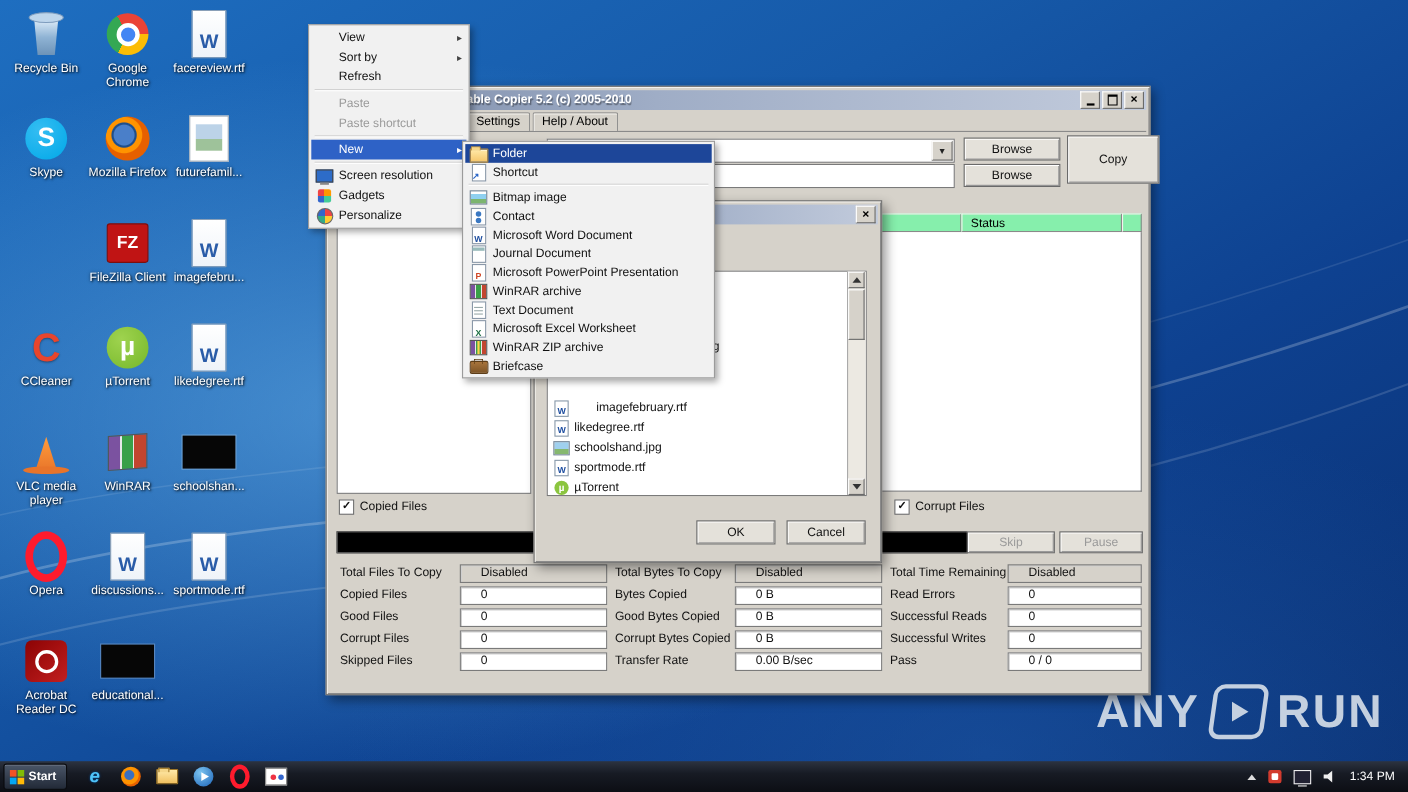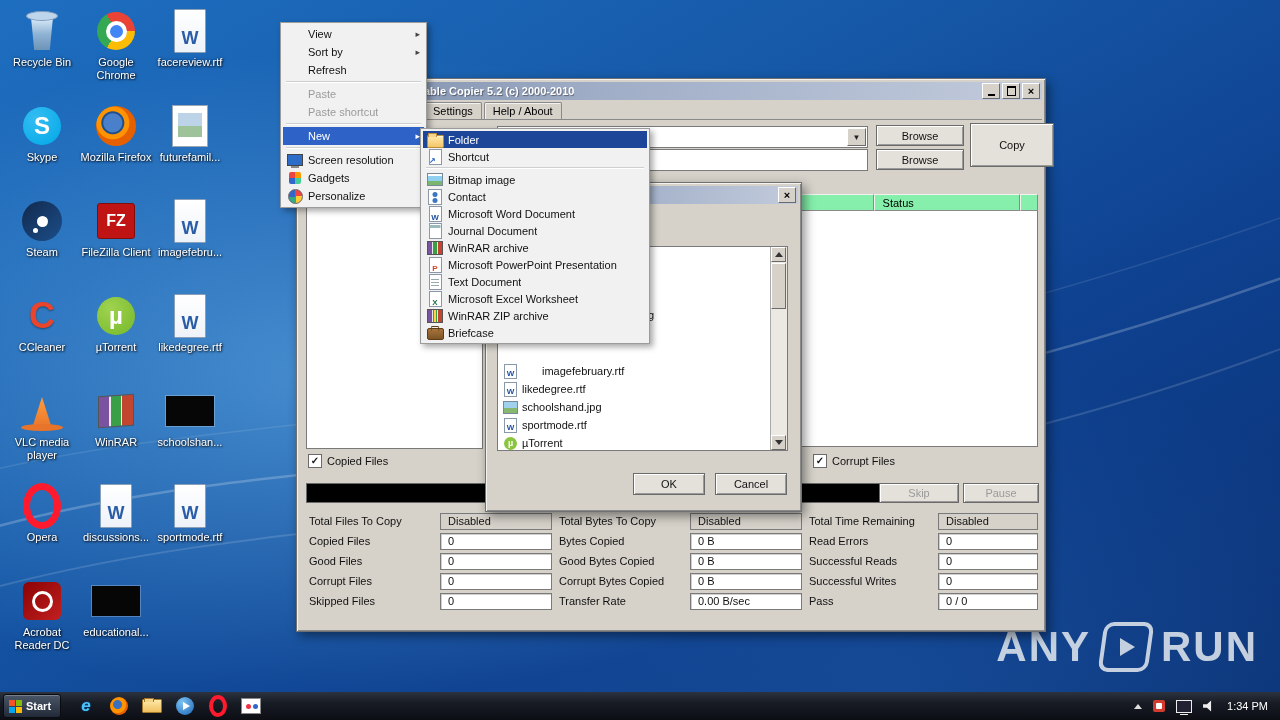--- a/index.html
+++ b/index.html
@@ -109,21 +109,21 @@
   .cb{width:12px;height:12px;background:#fff;border:1px solid #6a6a6a;display:flex;align-items:center;justify-content:center;cursor:pointer;}
   .check{font-size:10px;font-weight:bold;line-height:1;color:#111;}
 
   .progress{position:absolute;left:9px;top:404px;width:572px;height:18px;background:#000;border:1px solid #6a6a6a;}
 
   .stats{position:absolute;top:432px;font-size:11px;color:#111;}
   .g1{left:12px;width:243px;} .g2{left:262px;width:243px;} .g3{left:512px;width:229px;}
   .stat-row{display:flex;align-items:center;height:20px;}
   .stat-label{flex:1;}
   .stat-val{width:96px;height:15px;background:#fff;border:1px solid #7a7a7a;
-    box-shadow:inset 1px 1px 0 #cfcfcf;padding:0 7px;display:flex;align-items:center;box-sizing:content-box;}
+    box-shadow:inset 1px 1px 0 #cfcfcf;padding:0 18px;display:flex;align-items:center;box-sizing:content-box;}
   .g3 .stat-val{width:84px;}
   .stat-val.grayed{background:#d6d2ca;}
 
   
   .dlg-list{position:absolute;left:11px;top:63px;width:289px;height:203px;background:#fff;border:1px solid #7a7a7a;}
   .frow{position:absolute;left:5px;height:16px;display:flex;align-items:center;gap:4px;font-size:11px;color:#111;cursor:pointer;}
   .partial-g{position:absolute;left:150px;top:62px;font-size:11px;color:#111;}
   .fi{width:15px;height:15px;position:relative;display:inline-flex;align-items:center;justify-content:center;flex:0 0 15px;}
   .fi-word::before{content:"";width:11px;height:13px;background:#fff;border:1px solid #8899aa;}
   .fi-word::after{content:"W";position:absolute;font-size:8px;font-weight:bold;color:#1f4fa0;bottom:1px;}
@@ -264,24 +264,20 @@
         <div class="di-label">Skype</div>
       </div>
       <div class="di-cell" style="left: 78px; top: 103px;">
         <div class="di di-firefox"></div>
         <div class="di-label">Mozilla Firefox</div>
       </div>
       <div class="di-cell" style="left: 152px; top: 103px;">
         <div class="di di-imgfile"></div>
         <div class="di-label">futurefamil...</div>
       </div>
-      <div class="di-cell" style="left: 4px; top: 198px;">
-        <div class="di di-steam"></div>
-        <div class="di-label">Steam</div>
-      </div>
       <div class="di-cell" style="left: 78px; top: 198px;">
         <div class="di di-filezilla"></div>
         <div class="di-label">FileZilla Client</div>
       </div>
       <div class="di-cell" style="left: 152px; top: 198px;">
         <div class="di di-doc" data-glyph="W"></div>
         <div class="di-label">imagefebru...</div>
       </div>
       <div class="di-cell" style="left: 4px; top: 293px;">
         <div class="di di-ccleaner"></div>
@@ -332,21 +328,21 @@
   <div class="watermark">
     <span>ANY</span>
     <span class="wm-icon">
         <span class="wm-play"></span>
       </span>
     <span>RUN</span>
   </div>
 
   <div class="window app">
     <div class="titlebar">
-      <span class="title-text">able Copier 5.2 (c) 2000-2010</span>
+      <span class="title-text">able Copier 5.2 (c) 2005-2010</span>
       <span class="winbtns">
         <span class="wbtn">
             <span class="glyph-min"></span>
           </span>
         <span class="wbtn">
             <span class="glyph-max"></span>
           </span>
         <span class="wbtn">
             <span class="glyph-close">×</span>
           </span>
@@ -573,26 +569,26 @@
       </div>
       <div class="menu-item">
         <span class="mi mi-word" data-glyph="W"></span>
         <span class="mi-label">Microsoft Word Document</span>
       </div>
       <div class="menu-item">
         <span class="mi mi-journal"></span>
         <span class="mi-label">Journal Document</span>
       </div>
       <div class="menu-item">
+        <span class="mi mi-powerpoint" data-glyph="P"></span>
+        <span class="mi-label">Microsoft PowerPoint Presentation</span>
+      </div>
+      <div class="menu-item">
         <span class="mi mi-rar"></span>
         <span class="mi-label">WinRAR archive</span>
-      </div>
-      <div class="menu-item">
-        <span class="mi mi-powerpoint" data-glyph="P"></span>
-        <span class="mi-label">Microsoft PowerPoint Presentation</span>
       </div>
       <div class="menu-item">
         <span class="mi mi-text"></span>
         <span class="mi-label">Text Document</span>
       </div>
       <div class="menu-item">
         <span class="mi mi-excel" data-glyph="X"></span>
         <span class="mi-label">Microsoft Excel Worksheet</span>
       </div>
       <div class="menu-item">

